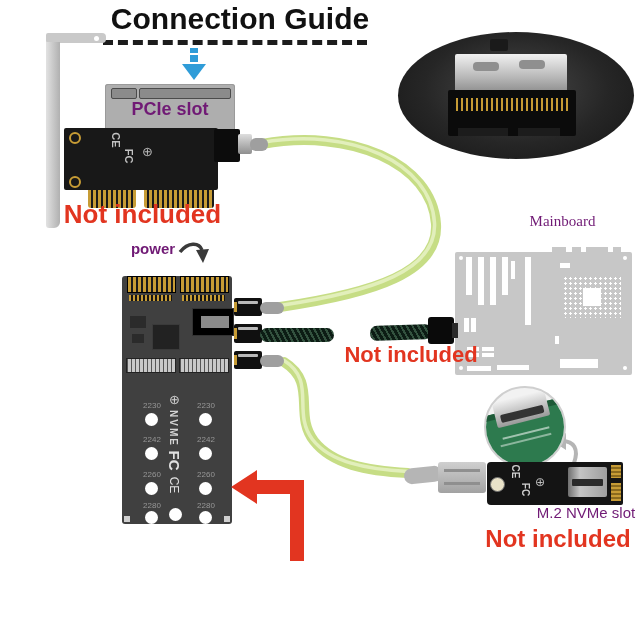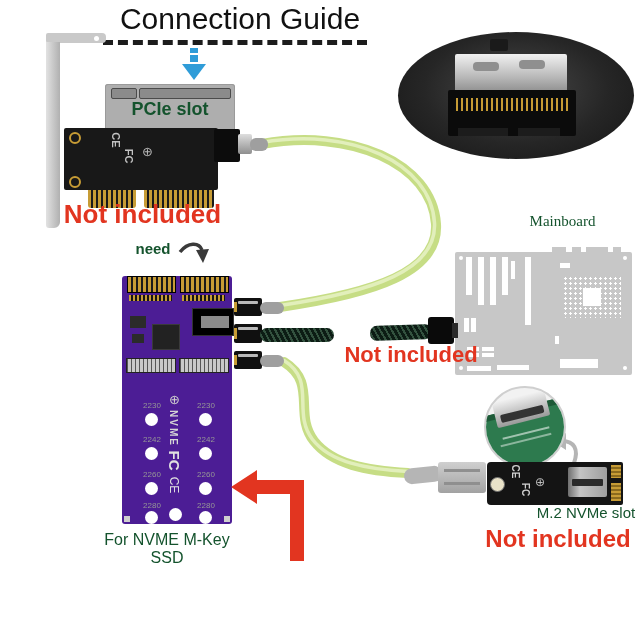--- a/index.html
+++ b/index.html
@@ -1,36 +1,36 @@
 <!DOCTYPE html>
 <html><head>
 <meta charset="utf-8">
 <style>
   html,body{margin:0;padding:0;background:#fff;}
   #canvas{position:relative;width:640px;height:619px;background:#ffffff;overflow:hidden;
           font-family:"Liberation Sans","DejaVu Sans",sans-serif;}
   .abs{position:absolute;}
   .red-big{color:#e23520;font-weight:bold;text-align:center;letter-spacing:0px;}
-  .lbl{color:#14532d;text-align:center;}
+  .lbl{color:#701a75;text-align:center;}
   .gold-comb{background:repeating-linear-gradient(90deg,#c79c35 0 3px,#191919 3px 5px);}
   .braid{background:repeating-linear-gradient(62deg,#0c1c14 0 3px,#33523f 3px 5px);border-radius:7px;}
   .plug{background:#101010;border-radius:2px;}
   .plug .latch{position:absolute;left:4px;top:3px;right:4px;height:3px;background:#b9b9b9;border-radius:1px;}
   .plug .tip{position:absolute;left:0;top:4px;width:3px;bottom:4px;background:#c79c35;}
   .boot{background:#9f9f9f;border-radius:6px;}
   .hole{background:#fff;border-radius:50%;width:13px;height:13px;}
   .standoff-lbl{color:#969696;font-size:8px;width:30px;text-align:center;}
   .vert{writing-mode:vertical-rl;}
 </style>
 </head>
 <body>
 
 <div id="canvas">
 
-  <div class="abs lbl" style="left:100px;top:2px;width:280px;font-size:30px;font-weight:normal;color:#111;">Connection Guide</div>
+  <div class="abs lbl" style="left:100px;top:2px;width:280px;font-size:30px;font-weight:bold;color:#111;">Connection Guide</div>
   <div class="abs" style="left:103px;top:40px;width:264px;height:0;border-top:5px dashed #1c1c1c;"></div>
 
   <svg class="abs" style="left:180px;top:48px;" width="28" height="34" viewBox="0 0 28 34">
     <rect x="10" y="0" width="8" height="5" fill="#2f9cd8"></rect>
     <rect x="10" y="7" width="8" height="7" fill="#2f9cd8"></rect>
     <polygon points="2,16 26,16 14,32" fill="#2f9cd8"></polygon>
   </svg>
 
   <div class="abs" style="left:105px;top:84px;width:130px;height:50px;background:#aeaeae;border-radius:3px;box-shadow:0 0 0 1px #9a9a9a inset;">
     <div class="abs" style="left:6px;top:4px;width:24px;height:9px;background:#8b8b8b;border:1px solid #4b4b4b;border-radius:2px;"></div>
@@ -65,21 +65,21 @@
     </div>
     <div class="abs" style="left:50px;top:58px;width:128px;height:46px;background:#0b0b0b;border-radius:2px;">
       <div class="abs" style="left:8px;top:8px;width:112px;height:13px;background:repeating-linear-gradient(90deg,#c79c35 0 2px,#0b0b0b 2px 5px);"></div>
       <div class="abs" style="left:10px;top:38px;width:50px;height:8px;background:#1c1c1c;"></div>
       <div class="abs" style="left:70px;top:38px;width:42px;height:8px;background:#1c1c1c;"></div>
     </div>
   </div>
 
   <div class="abs red-big" style="left:60px;top:199px;width:165px;font-size:26px;">Not included</div>
 
-  <div class="abs lbl" style="left:128px;top:240px;width:50px;font-size:15px;font-weight:600;">need</div>
+  <div class="abs lbl" style="left:128px;top:240px;width:50px;font-size:15px;font-weight:600;">power</div>
 
   <div class="abs lbl" style="left:505px;top:213px;width:115px;font-size:15px;font-family:Liberation Serif, serif;">Mainboard</div>
   <div class="abs" style="left:455px;top:252px;width:177px;height:123px;background:#c7c7c7;border-radius:2px;">
     <div class="abs" style="left:97px;top:-5px;width:14px;height:5px;background:#c7c7c7;"></div>
     <div class="abs" style="left:117px;top:-5px;width:9px;height:5px;background:#c7c7c7;"></div>
     <div class="abs" style="left:131px;top:-5px;width:22px;height:5px;background:#c7c7c7;"></div>
     <div class="abs" style="left:158px;top:-5px;width:8px;height:5px;background:#c7c7c7;"></div>
     <div class="abs" style="left:4px;top:4px;width:4px;height:4px;background:#fff;border-radius:50%;"></div>
     <div class="abs" style="left:168px;top:4px;width:4px;height:4px;background:#fff;border-radius:50%;"></div>
     <div class="abs" style="left:4px;top:114px;width:4px;height:4px;background:#fff;border-radius:50%;"></div>
@@ -98,21 +98,21 @@
     <div class="abs" style="left:100px;top:84px;width:4px;height:8px;background:#fff;"></div>
     <div class="abs" style="left:12px;top:95px;width:12px;height:4px;background:#fff;"></div>
     <div class="abs" style="left:27px;top:95px;width:12px;height:4px;background:#fff;"></div>
     <div class="abs" style="left:12px;top:101px;width:12px;height:4px;background:#fff;"></div>
     <div class="abs" style="left:27px;top:101px;width:12px;height:4px;background:#fff;"></div>
     <div class="abs" style="left:12px;top:114px;width:24px;height:5px;background:#fff;"></div>
     <div class="abs" style="left:42px;top:113px;width:32px;height:5px;background:#fff;"></div>
     <div class="abs" style="left:105px;top:107px;width:38px;height:9px;background:#fff;"></div>
   </div>
 
-  <div class="abs" style="left:122px;top:276px;width:110px;height:248px;background:#4c1d95;border-radius:3px;">
+  <div class="abs" style="left:122px;top:276px;width:110px;height:248px;background:#404040;border-radius:3px;">
     <div class="abs gold-comb" style="left:5px;top:0;width:47px;height:15px;border:1px solid #000;"></div>
     <div class="abs gold-comb" style="left:58px;top:0;width:47px;height:15px;border:1px solid #000;"></div>
     <div class="abs" style="left:7px;top:19px;width:43px;height:6px;background:repeating-linear-gradient(90deg,#c79c35 0 2px,#141414 2px 4px);"></div>
     <div class="abs" style="left:60px;top:19px;width:43px;height:6px;background:repeating-linear-gradient(90deg,#c79c35 0 2px,#141414 2px 4px);"></div>
     <div class="abs" style="left:8px;top:40px;width:16px;height:12px;background:#2b2b2b;"></div>
     <div class="abs" style="left:10px;top:58px;width:12px;height:9px;background:#2b2b2b;"></div>
     <div class="abs" style="left:30px;top:48px;width:26px;height:24px;background:#222;border:1px solid #3a3a3a;"></div>
     <div class="abs" style="left:70px;top:32px;width:40px;height:26px;background:#000;border:1px solid #333;">
       <div class="abs" style="left:8px;top:7px;width:28px;height:12px;background:#8b8b8b;"></div>
     </div>
@@ -199,18 +199,17 @@
     <div class="abs" style="left:22px;top:4px;color:#cfcfcf;font-size:10px;font-weight:bold;transform:rotate(90deg);">CE</div>
     <div class="abs" style="left:32px;top:22px;color:#cfcfcf;font-size:10px;font-weight:bold;transform:rotate(90deg);">FC</div>
     <div class="abs" style="left:48px;top:13px;color:#bdbdbd;font-size:12px;">⊕</div>
     <div class="abs" style="left:81px;top:5px;width:39px;height:30px;background:linear-gradient(90deg,#6f6f6f,#c4c4c4 30%,#9e9e9e);border-radius:2px;">
       <div class="abs" style="left:4px;top:12px;width:31px;height:7px;background:#2a2a2a;border-radius:1px;"></div>
     </div>
     <div class="abs" style="left:124px;top:3px;width:10px;height:13px;background:repeating-linear-gradient(180deg,#c79c35 0 2px,#8a6a1e 2px 4px);"></div>
     <div class="abs" style="left:124px;top:21px;width:10px;height:18px;background:repeating-linear-gradient(180deg,#c79c35 0 2px,#8a6a1e 2px 4px);"></div>
   </div>
 
-  <div class="abs lbl" style="left:93px;top:531px;width:148px;font-size:16px;">For NVME M-Key SSD</div>
   <div class="abs lbl" style="left:530px;top:504px;width:112px;font-size:15px;">M.2 NVMe slot</div>
   <div class="abs red-big" style="left:483px;top:525px;width:150px;font-size:24px;">Not included</div>
 
 
 </div>
 
 </body></html>

